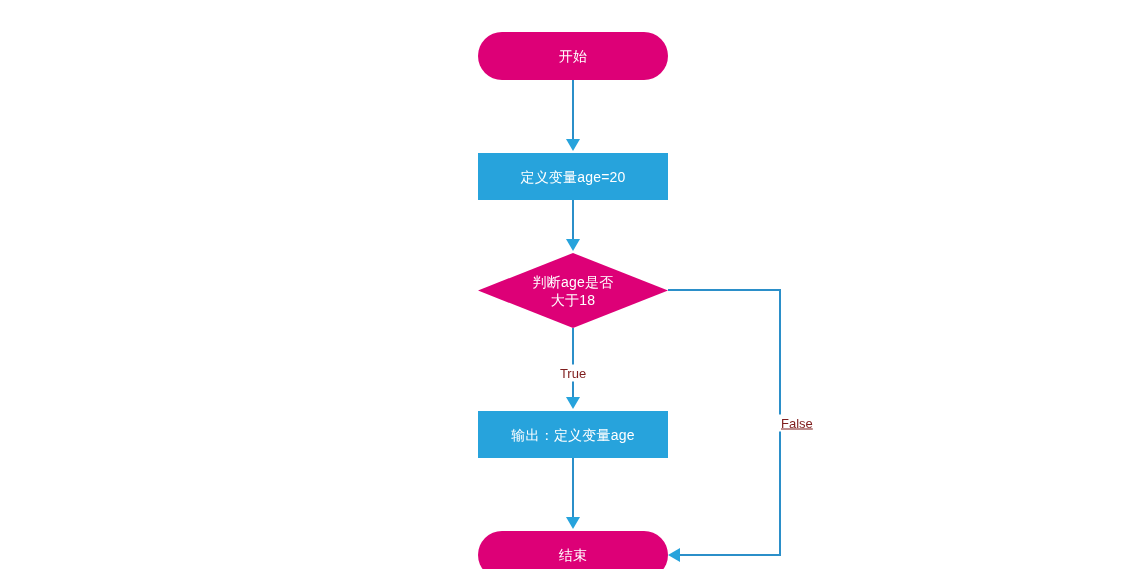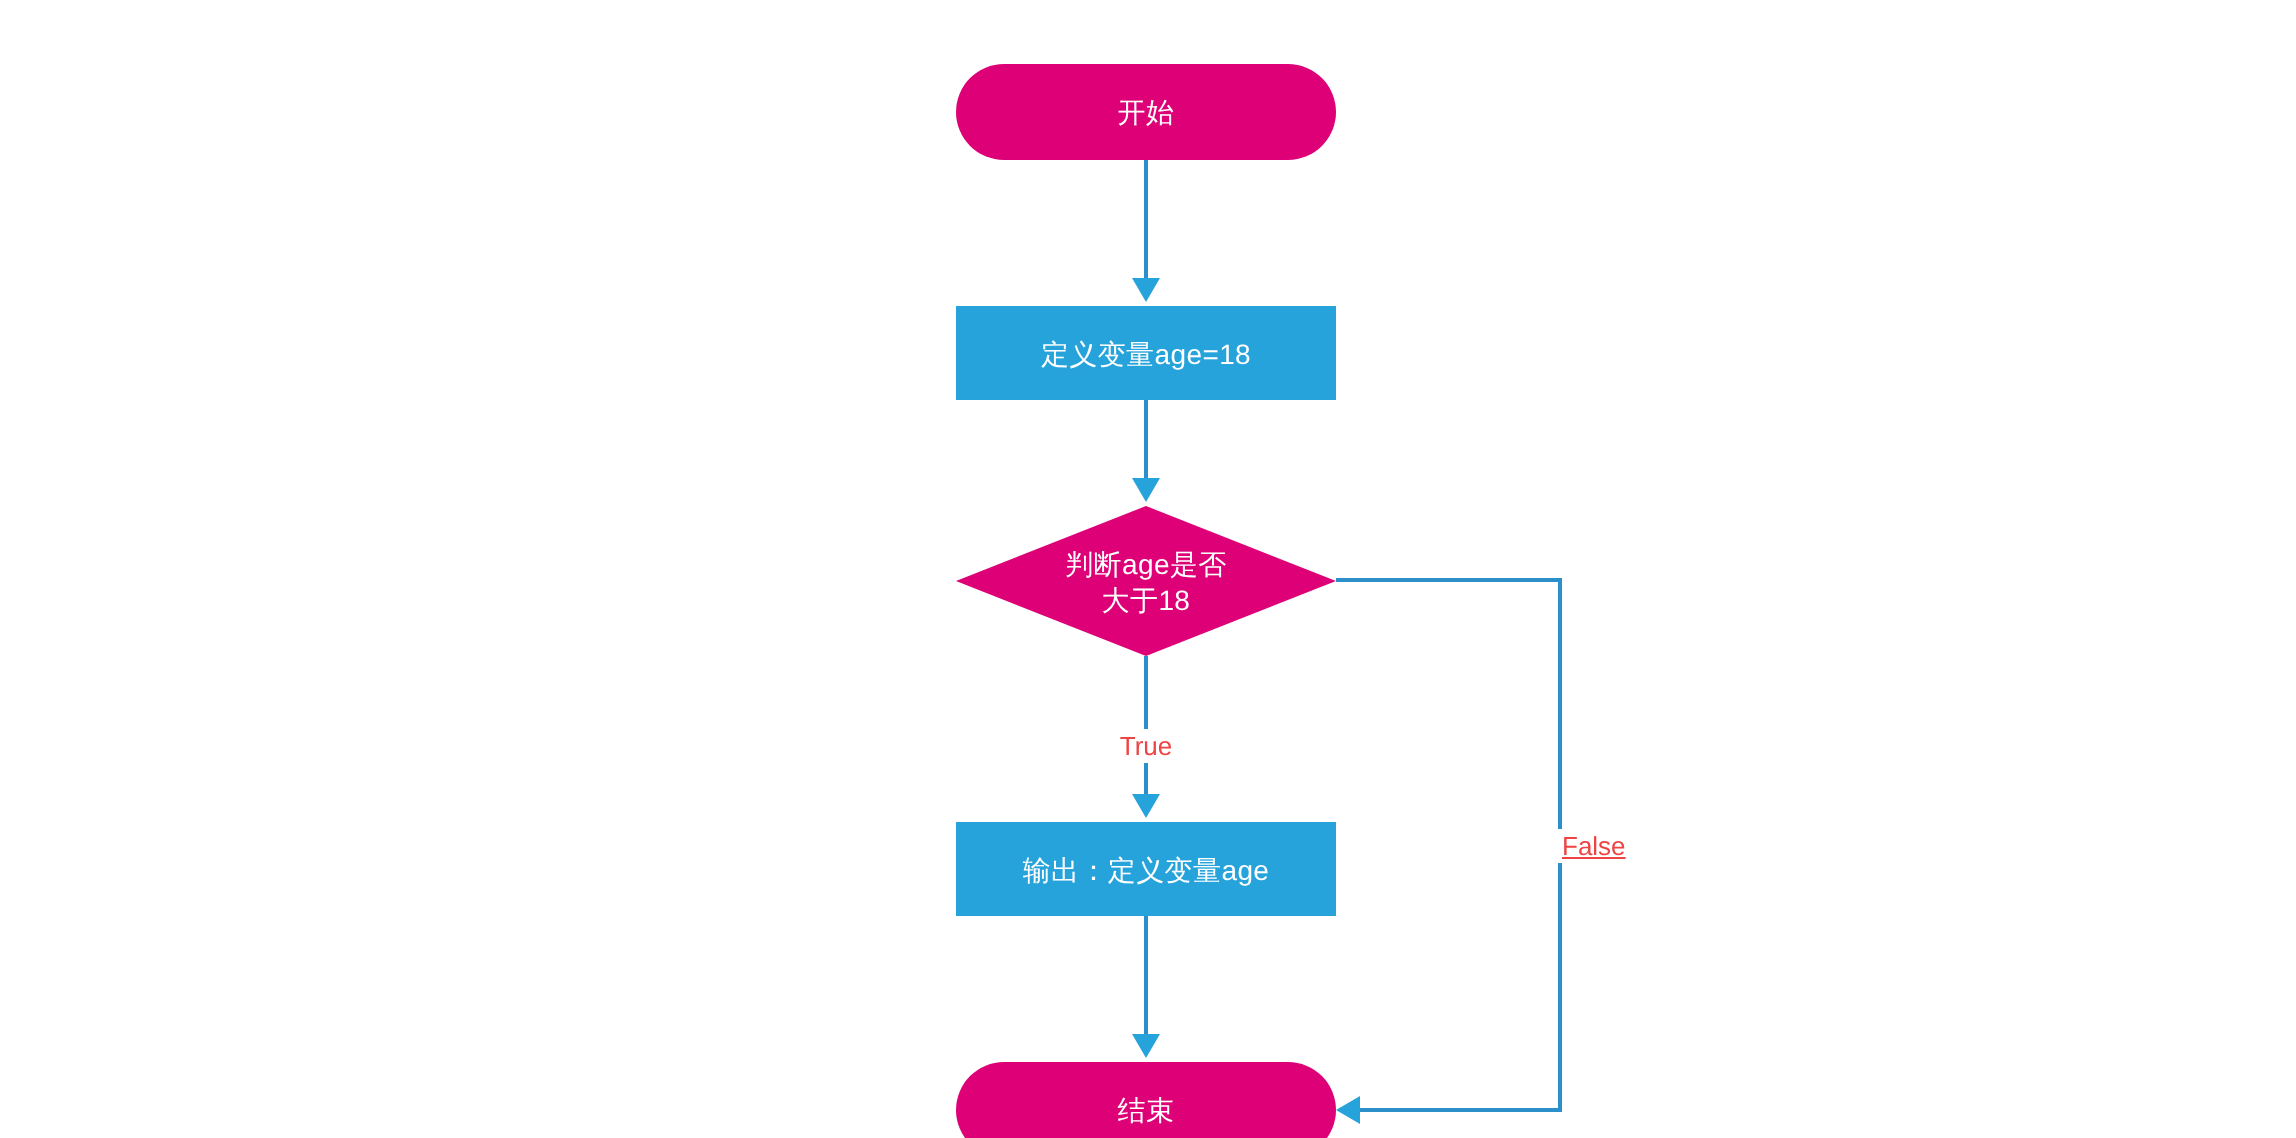--- a/index.html
+++ b/index.html
@@ -33,21 +33,21 @@
     text-align: center;
     color: #ffffff;
     font-size: 14px;
     line-height: 18px;
     white-space: pre-line;
     pointer-events: none;
     letter-spacing: 0.2px;
   }
   .edge-label {
     position: absolute;
-    color: #ef4444;
+    color: #7f1d1d;
     font-size: 13px;
     line-height: 15px;
     background: #ffffff;
     padding: 1px 3px;
     white-space: nowrap;
   }
 </style>
 </head>
 <body>
 
@@ -94,21 +94,21 @@
 
       <rect x="478" y="386" width="190" height="47" fill="#27A3DC"></rect>
 
       <rect x="478" y="506" width="190" height="48" rx="24" ry="24" fill="#DD0077"></rect>
 
     </g>
   </svg>
 
   <div class="node-label" style="left:478px; top:7px; width:190px; height:48px;">开始</div>
 
-  <div class="node-label" style="left:478px; top:128px; width:190px; height:47px;">定义变量age=18</div>
+  <div class="node-label" style="left:478px; top:128px; width:190px; height:47px;">定义变量age=20</div>
 
   <div class="node-label" style="left:478px; top:228px; width:190px; height:75px;">判断age是否
 大于18</div>
 
   <div class="node-label" style="left:478px; top:386px; width:190px; height:47px;">输出：定义变量age</div>
 
   <div class="node-label" style="left:478px; top:506px; width:190px; height:48px;">结束</div>
 
   <div class="edge-label" style="left:573px; top:348px; transform:translate(-50%, -50%);">True</div>
 

